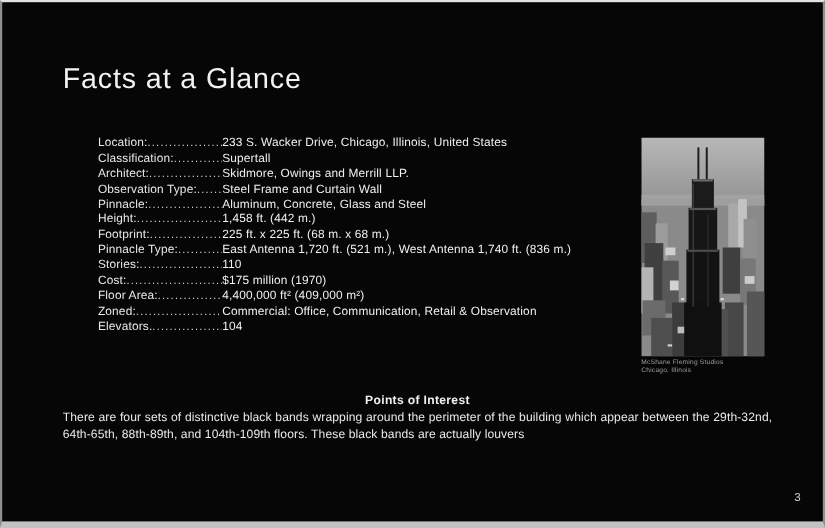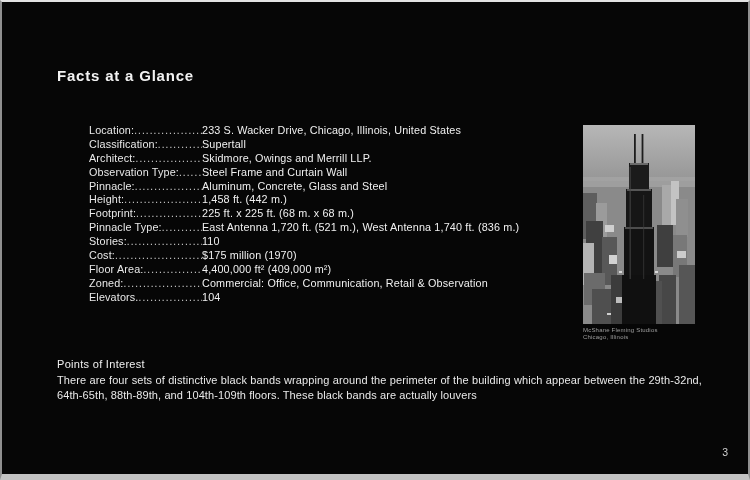--- a/index.html
+++ b/index.html
@@ -15,25 +15,25 @@
     border-right: 2px solid #8f8f8f;
     border-bottom: 6px solid #c2c2c2;
     font-family: "Liberation Sans", sans-serif;
     color: #ededed;
     overflow: hidden;
   }
 
   .title {
     position: absolute;
     left: 55px;
-    top: 65px;
-    font-size: 15px;
+    top: 54px;
+    font-size: 26px;
     letter-spacing: 0.8px;
     color: #f2f2f2;
-    font-weight: bold;
+    font-weight: normal;
   }
 
   .facts {
     position: absolute;
     left: 55px;
     top: 122px;
     width: 510px;
     font-size: 10.8px;
     letter-spacing: 0.15px;
   }
@@ -82,24 +82,25 @@
   }
 
   .poi {
     position: absolute;
     left: 55px;
     top: 356px;
     width: 645px;
   }
   .poi-heading {
     font-size: 11px;
-    font-weight: normal;
+    font-weight: bold;
     letter-spacing: 0.3px;
     margin-bottom: 3px;
     color: #f0f0f0;
+    text-align: center;
   }
   .poi-columns {
     display: flex;
     gap: 15px;
   }
   .poi-col {
     flex: 1 1 0;
     font-size: 11px;
     line-height: 14.6px;
     text-align: justify;

